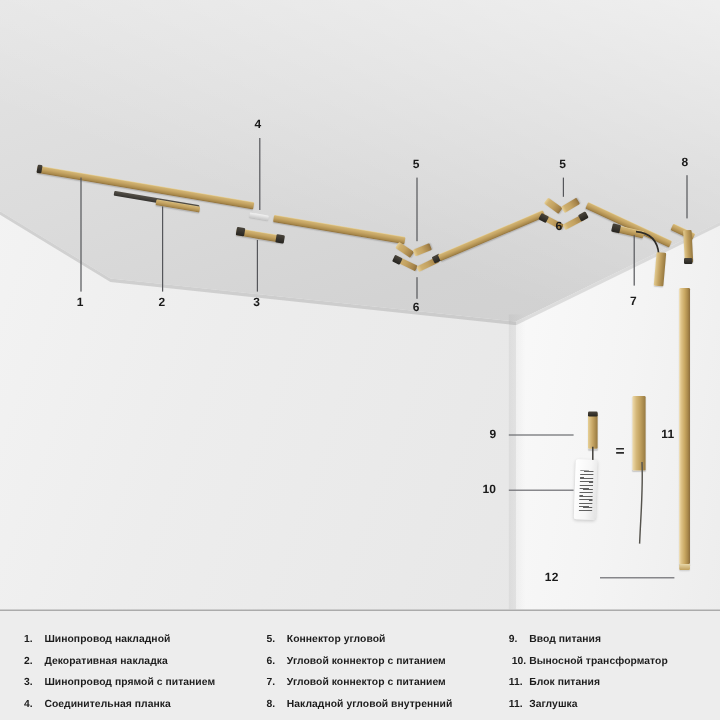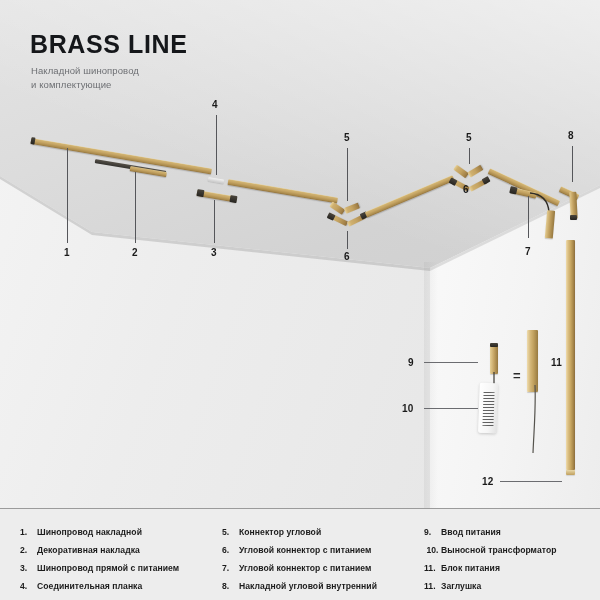--- a/index.html
+++ b/index.html
@@ -227,27 +227,22 @@
 
     <div class="lead-h" style="left:424px;top:362px;width:54px;"></div>
     <div class="num" style="left:408px;top:358px;">9</div>
 
     <div class="lead-h" style="left:424px;top:408px;width:54px;"></div>
     <div class="num" style="left:402px;top:404px;">10</div>
 
     <div class="num" style="left:551px;top:358px;">11</div>
 
     <div class="lead-h" style="left:500px;top:481px;width:62px;"></div>
-    <div class="num" style="left:482px;top:477px;">12</div>
-
-    <div class="title">BRASS LINE</div>
-    <div class="subtitle">
-      <div>Накладной шинопровод</div>
-      <div>и комплектующие</div>
-    </div>
+    <div class="num" style="left:454px;top:477px;">12</div>
+
   </div>
 
   <div class="legend">
 
     <div class="lrow col1" style="top:18px;">
       <span class="lnum">1.</span>
       <span>Шинопровод накладной</span>
     </div>
     <div class="lrow col1" style="top:36px;">
       <span class="lnum">2.</span>

